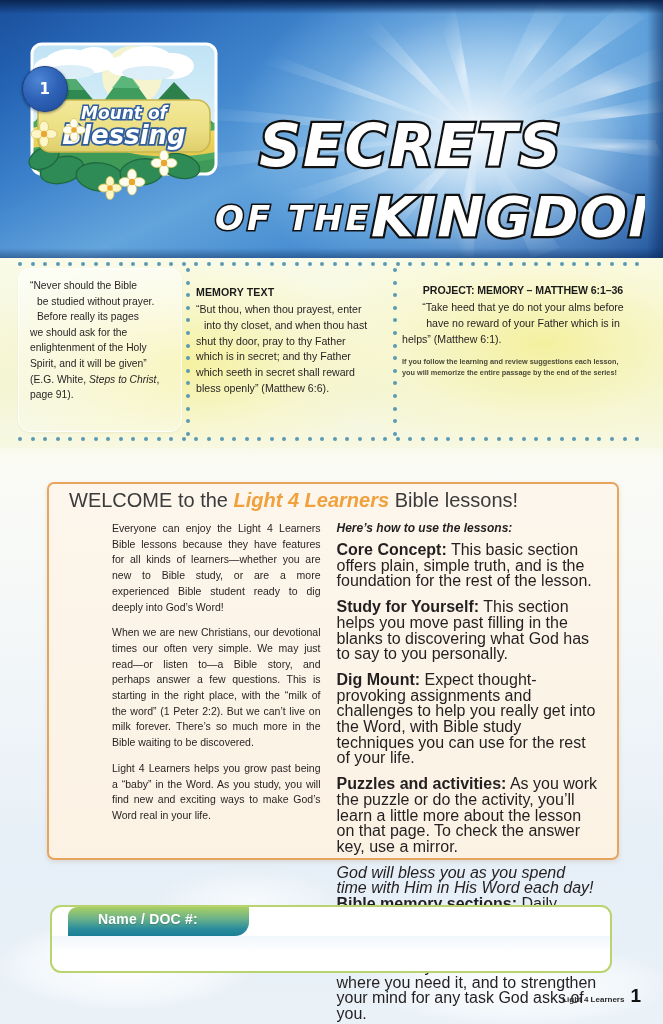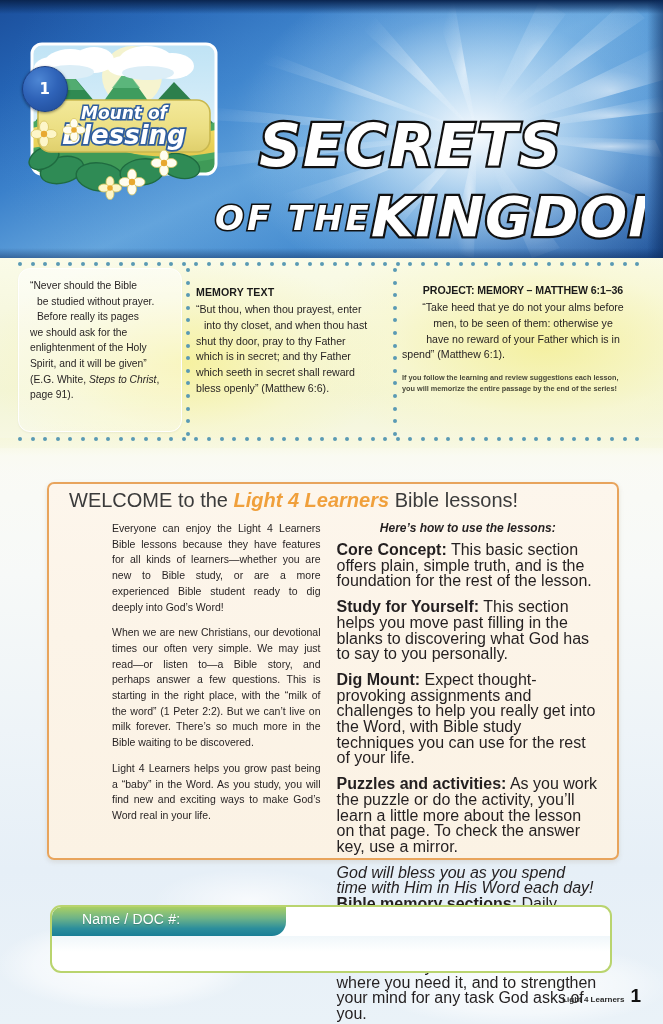--- a/index.html
+++ b/index.html
@@ -138,35 +138,36 @@
   .w-title{
     font-size:20px;color:#3b3b3b;line-height:26px;margin:0 0 2px 2px;
     font-family:"Liberation Sans",sans-serif;
   }
   .w-title b{color:#f0a03c;font-style:italic;font-weight:bold;}
   .cols{display:flex;gap:16px;margin-top:8px;}
   .col-l{width:232px;margin-left:45px;}
   .col-r{width:292px;}
   .bp{font-size:10.5px;line-height:15.7px;color:#231f20;margin:0 0 10px 0;text-align:justify;}
   .bp.last{margin-bottom:0;}
-  .r-head{font-size:12px;font-weight:bold;font-style:italic;color:#231f20;margin:0 0 7px 0;text-align:center;}
+  .r-head{font-size:12px;font-weight:bold;font-style:italic;color:#231f20;margin:0 0 7px 0;}
   .rp{font-size:16px;line-height:15.7px;color:#231f20;margin:0 0 10px 0;}
   .rp b{font-weight:bold;}
   .rp.final{font-style:italic;margin-bottom:0;}
 
   
   .namebox{
     position:absolute;left:50px;top:905px;width:562px;height:68px;
     border:2px solid #b9d46e;border-radius:11px;background:#ffffff;
     box-sizing:border-box;overflow:hidden;
   }
   .nametab{
-    position:absolute;left:0;top:0;width:234px;height:29px;
+    position:absolute;left:16px;top:0;width:181px;height:29px;
     background:linear-gradient(180deg,#a9cf63 0%,#6fb487 38%,#2c8e9c 74%,#1a7f96 100%);
     border-radius:9px 0 14px 0;
+    font-weight:bold;
   }
   .nametab span{
     position:absolute;left:30px;top:4px;font-size:14px;color:#ffffff;
     font-family:"Liberation Sans",sans-serif;letter-spacing:.2px;
     text-shadow:0 1px 1px rgba(0,0,0,.18);
   }
   .namebox-sheen{
     position:absolute;left:0;top:29px;width:562px;height:16px;
     background:linear-gradient(180deg,rgba(228,240,246,.55) 0%,rgba(255,255,255,0) 100%);
   }
@@ -505,23 +506,22 @@
       <span class="l">which is in secret; and thy Father</span>
       <span class="l">which seeth in secret shall reward</span>
       <span class="l">bless openly” (Matthew 6:6).</span>
     </div>
   </div>
 
   <div class="proj">
     <div class="proj-h">PROJECT: MEMORY – MATTHEW 6:1–36</div>
     <div class="proj-b">
       <span class="l c">“Take heed that ye do not your alms before</span>
-      <span class="l c">men, to be seen of them: otherwise ye</span>
       <span class="l c">have no reward of your Father which is in</span>
-      <span class="l">spend” (Matthew 6:1).</span>
+      <span class="l">helps” (Matthew 6:1).</span>
     </div>
     <div class="proj-note">
       <span class="l">If you follow the learning and review suggestions each lesson,</span>
       <span class="l">you will memorize the entire passage by the end of the series!</span>
     </div>
   </div>
 
   <div class="welcome">
     <div class="welcome-inner">
       <div class="w-title"><span>WELCOME to the </span><b>Light 4 Learners</b><span> Bible lessons!</span></div>

